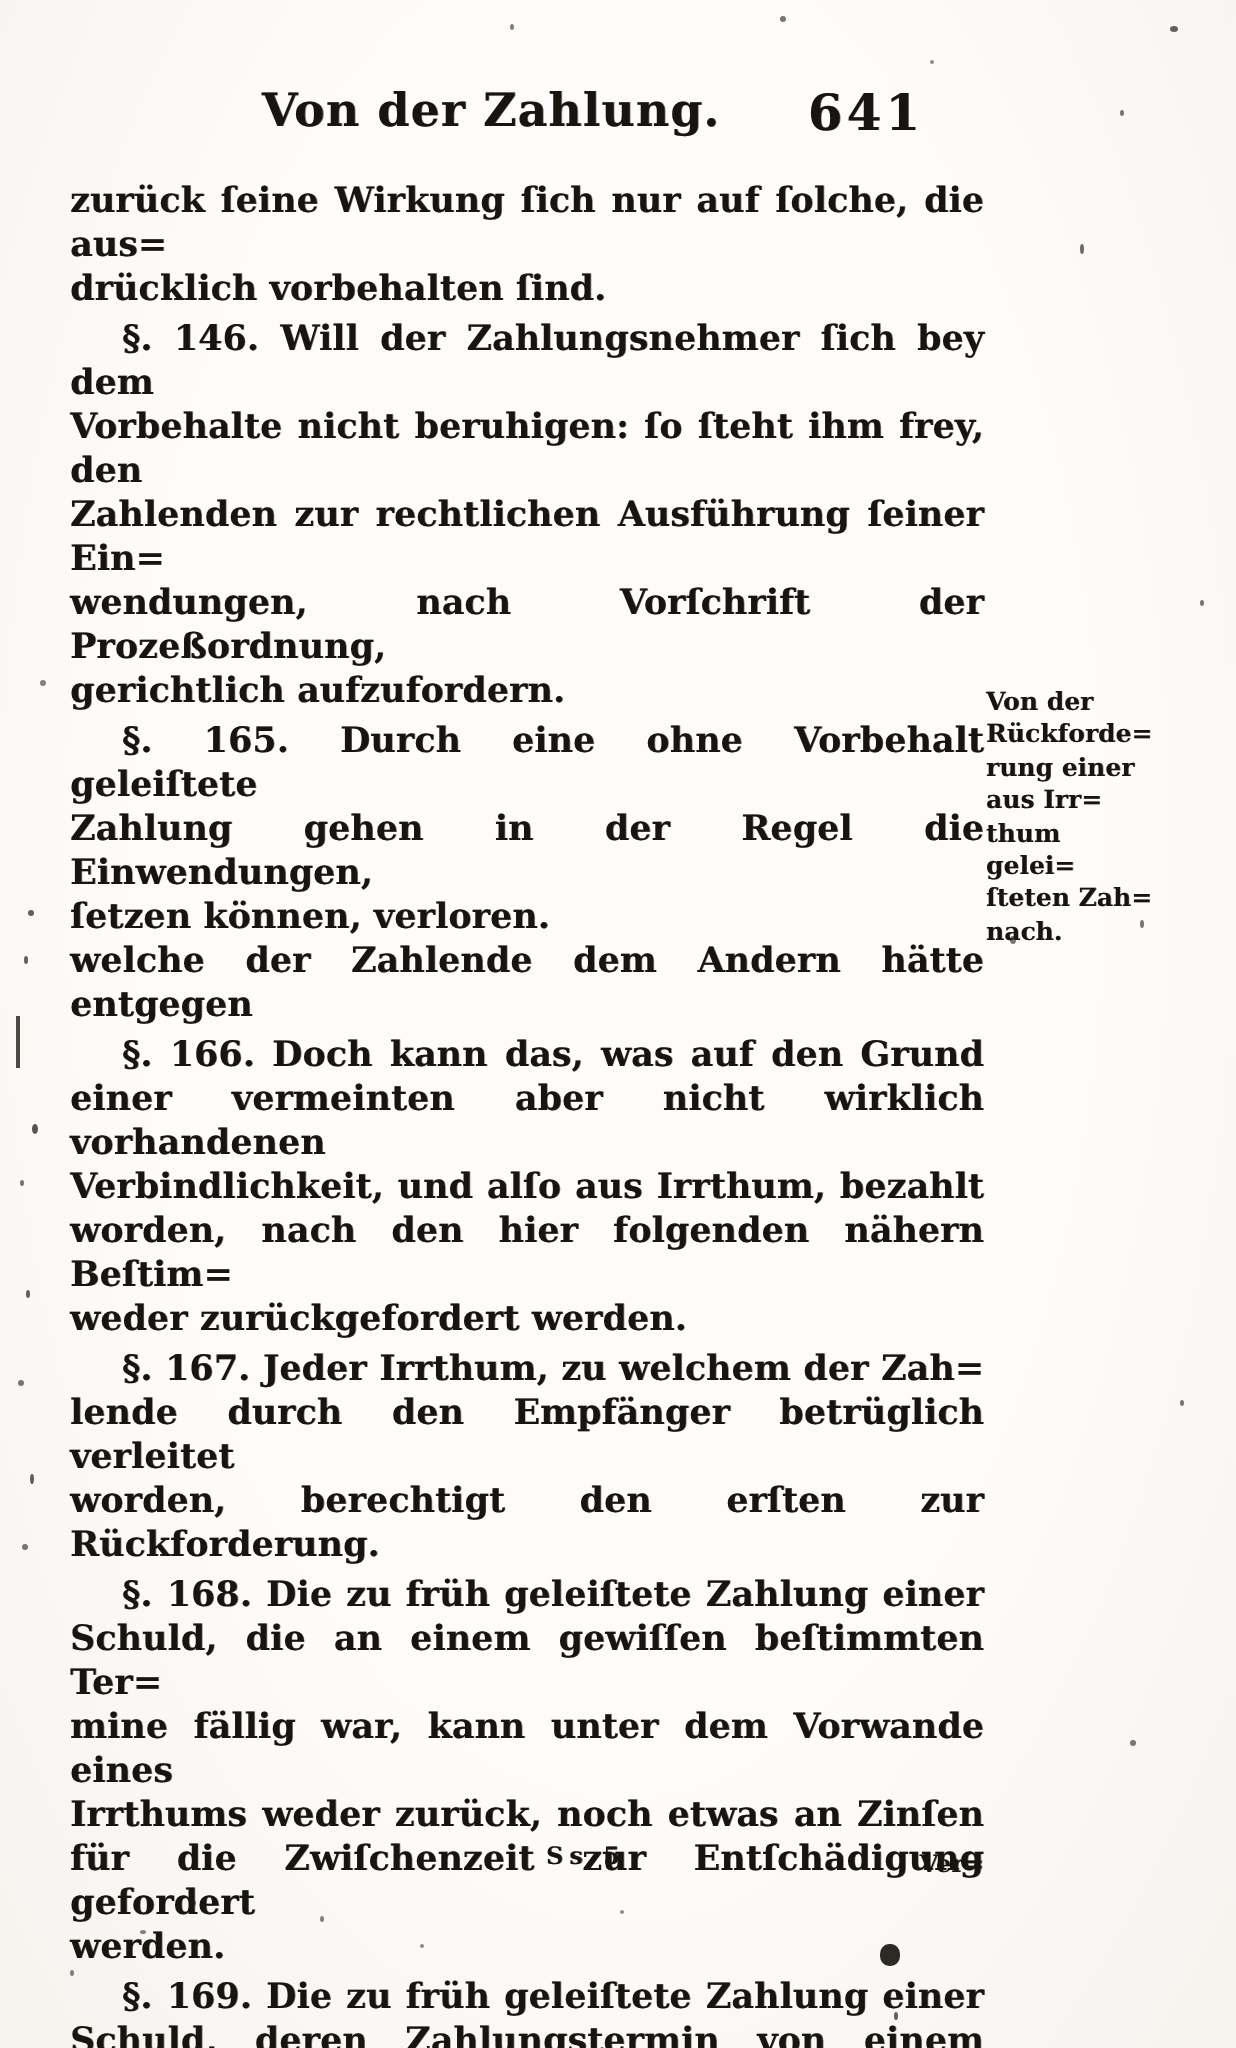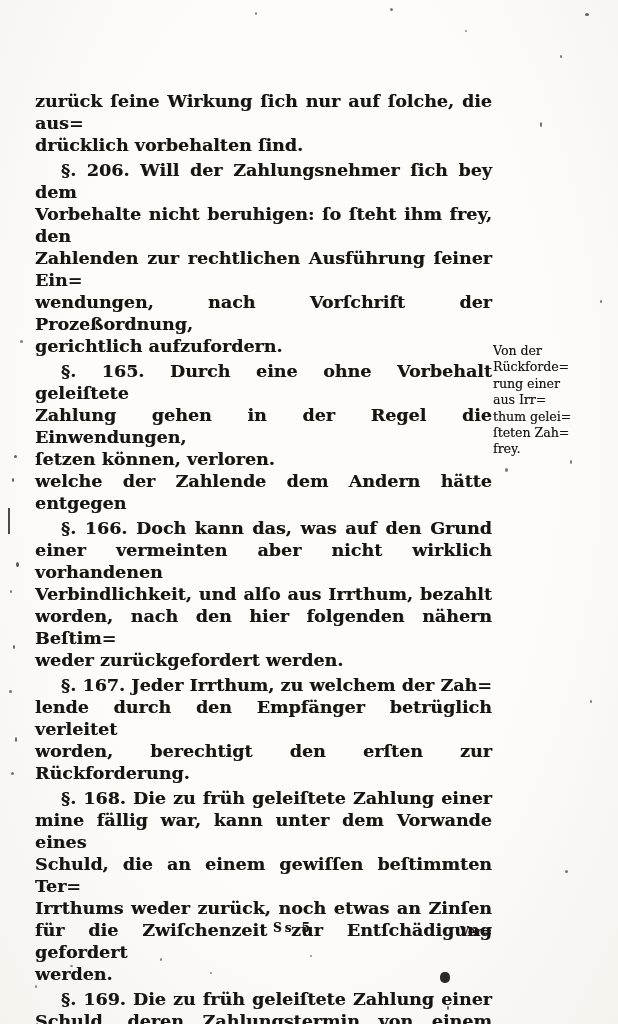--- a/index.html
+++ b/index.html
@@ -32,48 +32,52 @@
   .para{margin:0;}
   .para + .para{margin-top:3px;}
   .line{
     text-align:justify;text-align-last:justify;
     min-height:22px;
   }
   .line.left{text-align-last:left;}
   .line.indent{text-indent:26px;}
   .margin-note{
     position:absolute;left:493px;top:343px;width:84px;
-    font-size:12.5px;line-height:16.4px;font-weight:normal;
+    font-size:12.5px;line-height:16.4px;font-weight:bold;
     text-shadow:0.3px 0 0 rgba(24,20,16,0.5);
   }
   .note-line{text-align:left;}
   .page-footer{
     position:absolute;left:35px;top:921px;width:457px;height:26px;
     font-size:12px;font-weight:bold;
     text-shadow:0.4px 0 0 rgba(24,20,16,0.55);
   }
   .signature{position:absolute;left:238px;top:0;letter-spacing:3px;}
   .catchword{position:absolute;right:0;top:4px;}
   .speck{
     position:absolute;background:#221e18;border-radius:50%;
   }
 </style>
 </head>
 <body>
 
 <div class="scan-page">
 
+  <div class="page-header">
+    <span class="page-title">Von der Zahlung.</span>
+    <span class="page-number">641</span>
+  </div>
 
   <div class="text-block">
       <div class="para">
         <div class="line">zurück ſeine Wirkung ſich nur auf ſolche, die aus=</div>
         <div class="line left">drücklich vorbehalten ſind.</div>
       </div>
       <div class="para">
-        <div class="line indent">§. 206. Will der Zahlungsnehmer ſich bey dem</div>
+        <div class="line indent">§. 146. Will der Zahlungsnehmer ſich bey dem</div>
         <div class="line">Vorbehalte nicht beruhigen: ſo ſteht ihm frey, den</div>
         <div class="line">Zahlenden zur rechtlichen Ausführung ſeiner Ein=</div>
         <div class="line">wendungen, nach Vorſchrift der Prozeßordnung,</div>
         <div class="line left">gerichtlich aufzufordern.</div>
       </div>
       <div class="para">
         <div class="line indent">§. 165. Durch eine ohne Vorbehalt geleiſtete</div>
         <div class="line">Zahlung gehen in der Regel die Einwendungen,</div>
         <div class="line left">ſetzen können, verloren.</div>
         <div class="line">welche der Zahlende dem Andern hätte entgegen</div>
@@ -85,40 +89,40 @@
         <div class="line">worden, nach den hier folgenden nähern Beſtim=</div>
         <div class="line left">weder zurückgefordert werden.</div>
       </div>
       <div class="para">
         <div class="line indent">§. 167. Jeder Irrthum, zu welchem der Zah=</div>
         <div class="line">lende durch den Empfänger betrüglich verleitet</div>
         <div class="line left">worden, berechtigt den erſten zur Rückforderung.</div>
       </div>
       <div class="para">
         <div class="line indent">§. 168. Die zu früh geleiſtete Zahlung einer</div>
+        <div class="line">Schuld, die an einem gewiſſen beſtimmten Ter=</div>
         <div class="line">mine fällig war, kann unter dem Vorwande eines</div>
-        <div class="line">Schuld, die an einem gewiſſen beſtimmten Ter=</div>
         <div class="line">Irrthums weder zurück, noch etwas an Zinſen</div>
         <div class="line">für die Zwiſchenzeit zur Entſchädigung gefordert</div>
         <div class="line left">werden.</div>
       </div>
       <div class="para">
         <div class="line indent">§. 169. Die zu früh geleiſtete Zahlung einer</div>
         <div class="line">Schuld, deren Zahlungstermin von einem künfti=</div>
       </div>
     </div>
 
   <div class="margin-note">
       <div class="note-line">Von der</div>
       <div class="note-line">Rückforde=</div>
       <div class="note-line">rung einer</div>
       <div class="note-line">aus Irr=</div>
       <div class="note-line">thum gelei=</div>
       <div class="note-line">ſteten Zah=</div>
-      <div class="note-line">frey.</div>
+      <div class="note-line">nach.</div>
     </div>
 
   <div class="page-footer">
     <span class="signature">Ss 5</span>
     <span class="catchword">Ver=</span>
   </div>
 
 <div class="speck" style="left: 8px; top: 508px; width: 2px; height: 26px; opacity: 0.8; border-radius: 1%;"></div>
     <div class="speck" style="left: 14px; top: 455px; width: 3px; height: 3px; opacity: 0.7; border-radius: 50%;"></div>
     <div class="speck" style="left: 12px; top: 478px; width: 2px; height: 4px; opacity: 0.7; border-radius: 50%;"></div>

